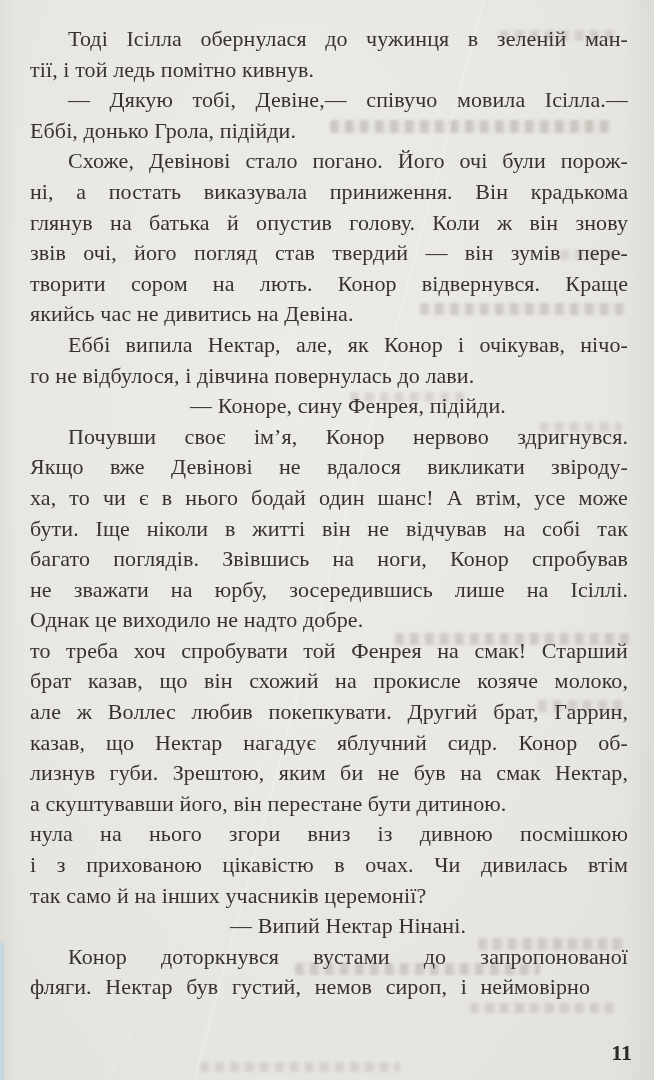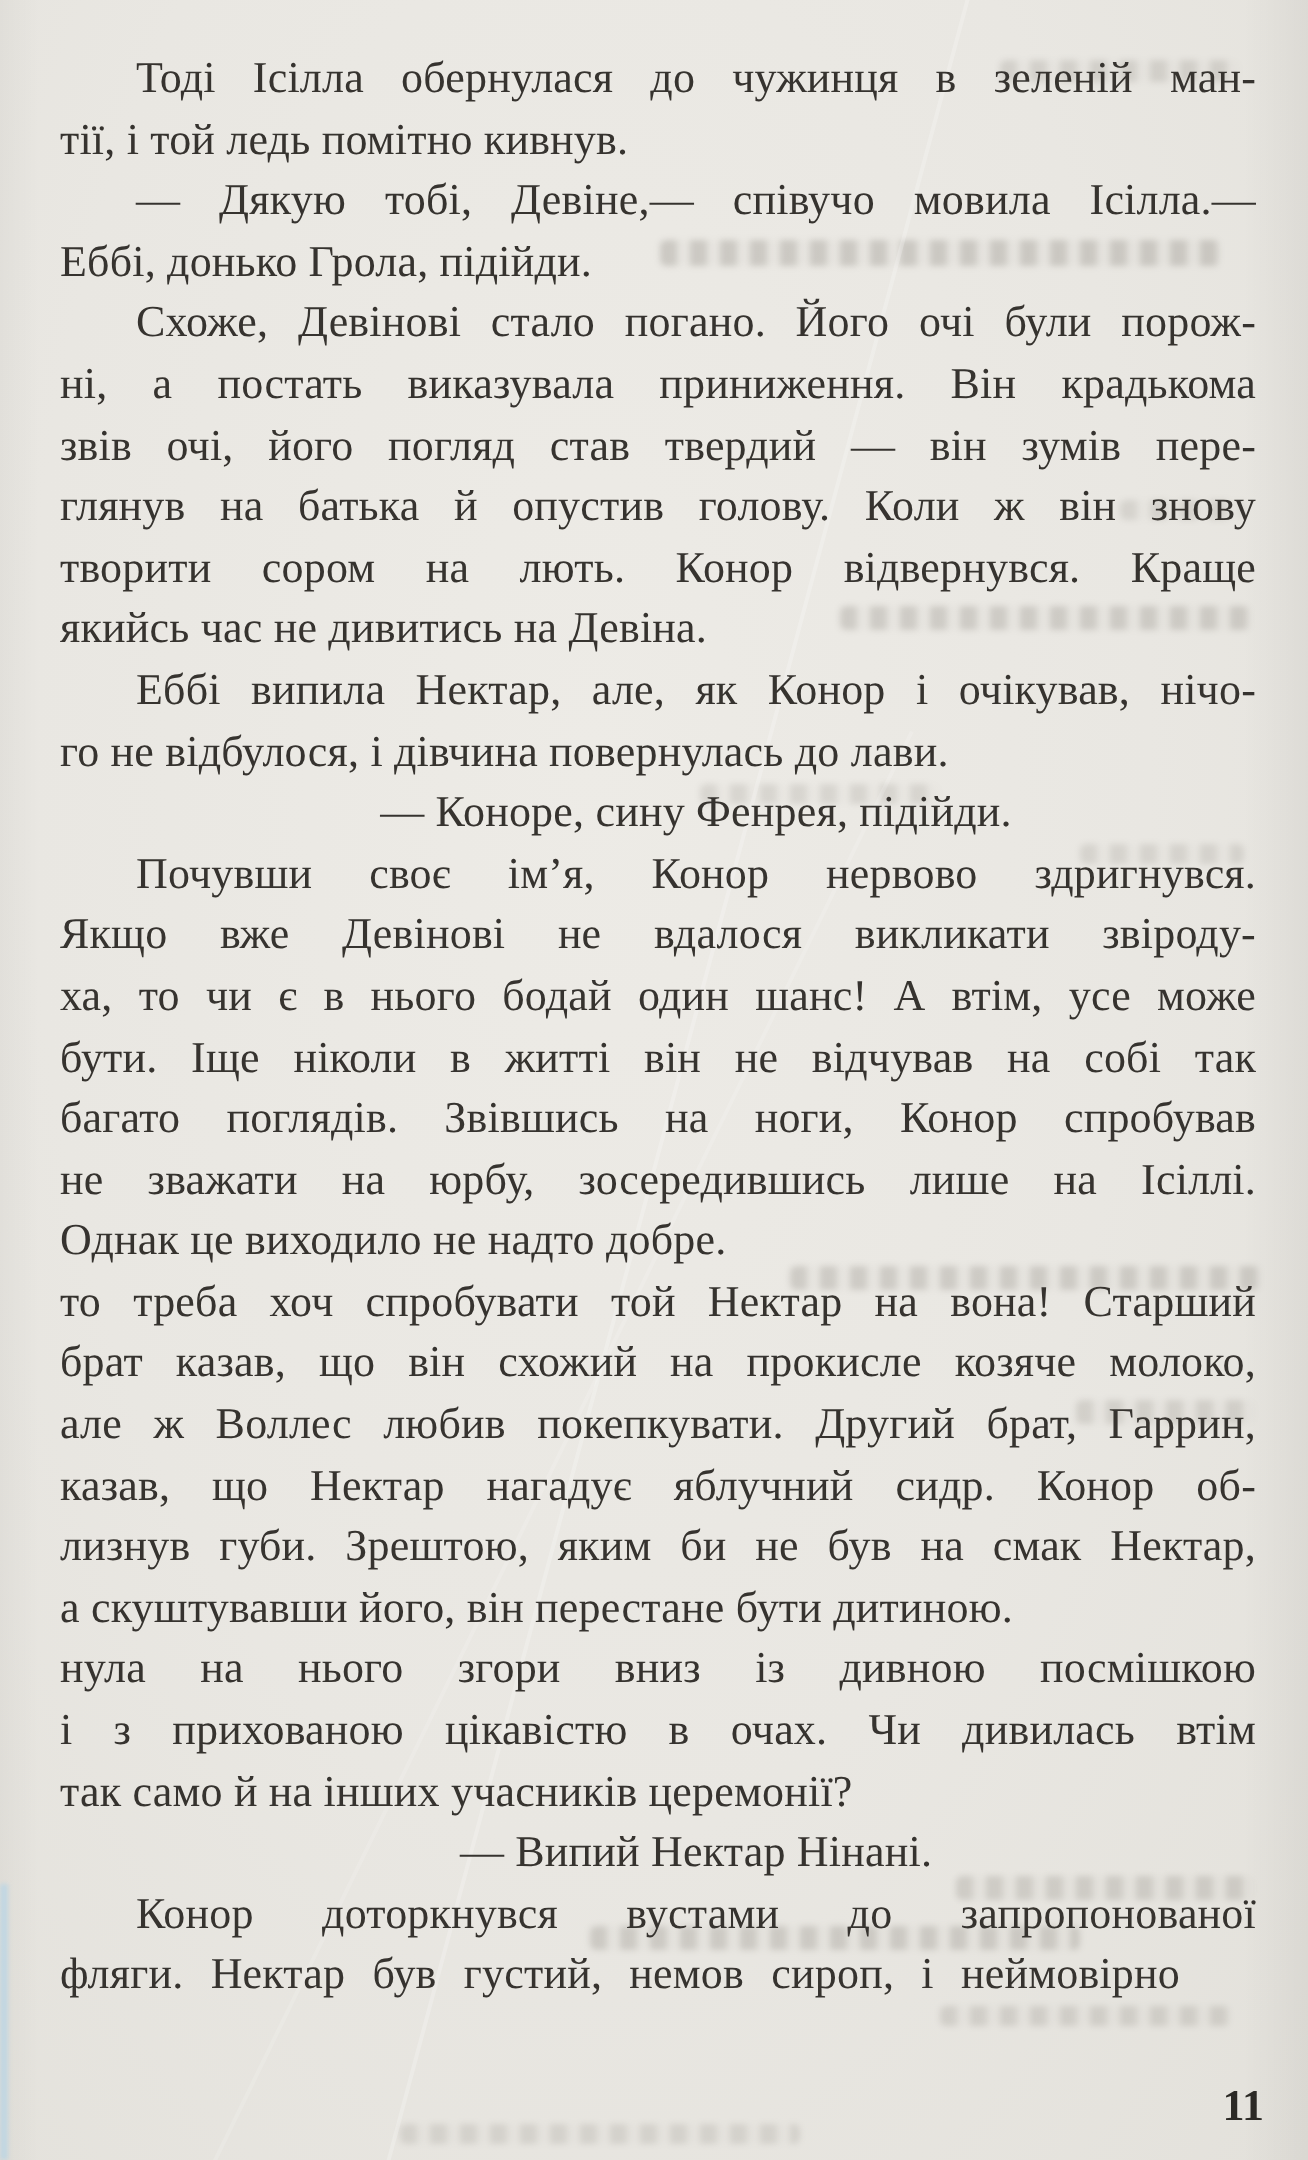--- a/index.html
+++ b/index.html
@@ -101,35 +101,35 @@
 
   <div class="edge-cyan"></div>
 
   <div class="text-block" id="text-block">
       <div class="line indent justify">Тоді Ісілла обернулася до чужинця в зеленій ман-</div>
       <div class="line">тії, і той ледь помітно кивнув.</div>
       <div class="line indent justify">— Дякую тобі, Девіне,— співучо мовила Ісілла.—</div>
       <div class="line">Еббі, донько Грола, підійди.</div>
       <div class="line indent justify">Схоже, Девінові стало погано. Його очі були порож-</div>
       <div class="line justify">ні, а постать виказувала приниження. Він крадькома</div>
+      <div class="line justify">глянув на батька й опустив голову. Коли ж він знову</div>
       <div class="line justify">звів очі, його погляд став твердий — він зумів пере-</div>
-      <div class="line justify">глянув на батька й опустив голову. Коли ж він знову</div>
       <div class="line justify">творити сором на лють. Конор відвернувся. Краще</div>
       <div class="line">якийсь час не дивитись на Девіна.</div>
       <div class="line indent justify">Еббі випила Нектар, але, як Конор і очікував, нічо-</div>
       <div class="line">го не відбулося, і дівчина повернулась до лави.</div>
       <div class="line indent">— Коноре, сину Фенрея, підійди.</div>
       <div class="line indent justify">Почувши своє ім’я, Конор нервово здригнувся.</div>
       <div class="line justify">Якщо вже Девінові не вдалося викликати звіроду-</div>
       <div class="line justify">ха, то чи є в нього бодай один шанс! А втім, усе може</div>
       <div class="line justify">бути. Іще ніколи в житті він не відчував на собі так</div>
       <div class="line justify">багато поглядів. Звівшись на ноги, Конор спробував</div>
       <div class="line justify">не зважати на юрбу, зосередившись лише на Ісіллі.</div>
       <div class="line">Однак це виходило не надто добре.</div>
-      <div class="line justify">то треба хоч спробувати той Нектар на вона! Старший</div>
+      <div class="line justify">то треба хоч спробувати той Фенрея на смак! Старший</div>
       <div class="line justify">брат казав, що він схожий на прокисле козяче молоко,</div>
       <div class="line justify">але ж Воллес любив покепкувати. Другий брат, Гаррин,</div>
       <div class="line justify">казав, що Нектар нагадує яблучний сидр. Конор об-</div>
       <div class="line justify">лизнув губи. Зрештою, яким би не був на смак Нектар,</div>
       <div class="line">а скуштувавши його, він перестане бути дитиною.</div>
       <div class="line justify">нула на нього згори вниз із дивною посмішкою</div>
       <div class="line justify">і з прихованою цікавістю в очах. Чи дивилась втім</div>
       <div class="line">так само й на інших учасників церемонії?</div>
       <div class="line indent">— Випий Нектар Нінані.</div>
       <div class="line indent justify">Конор доторкнувся вустами до запропонованої</div>

